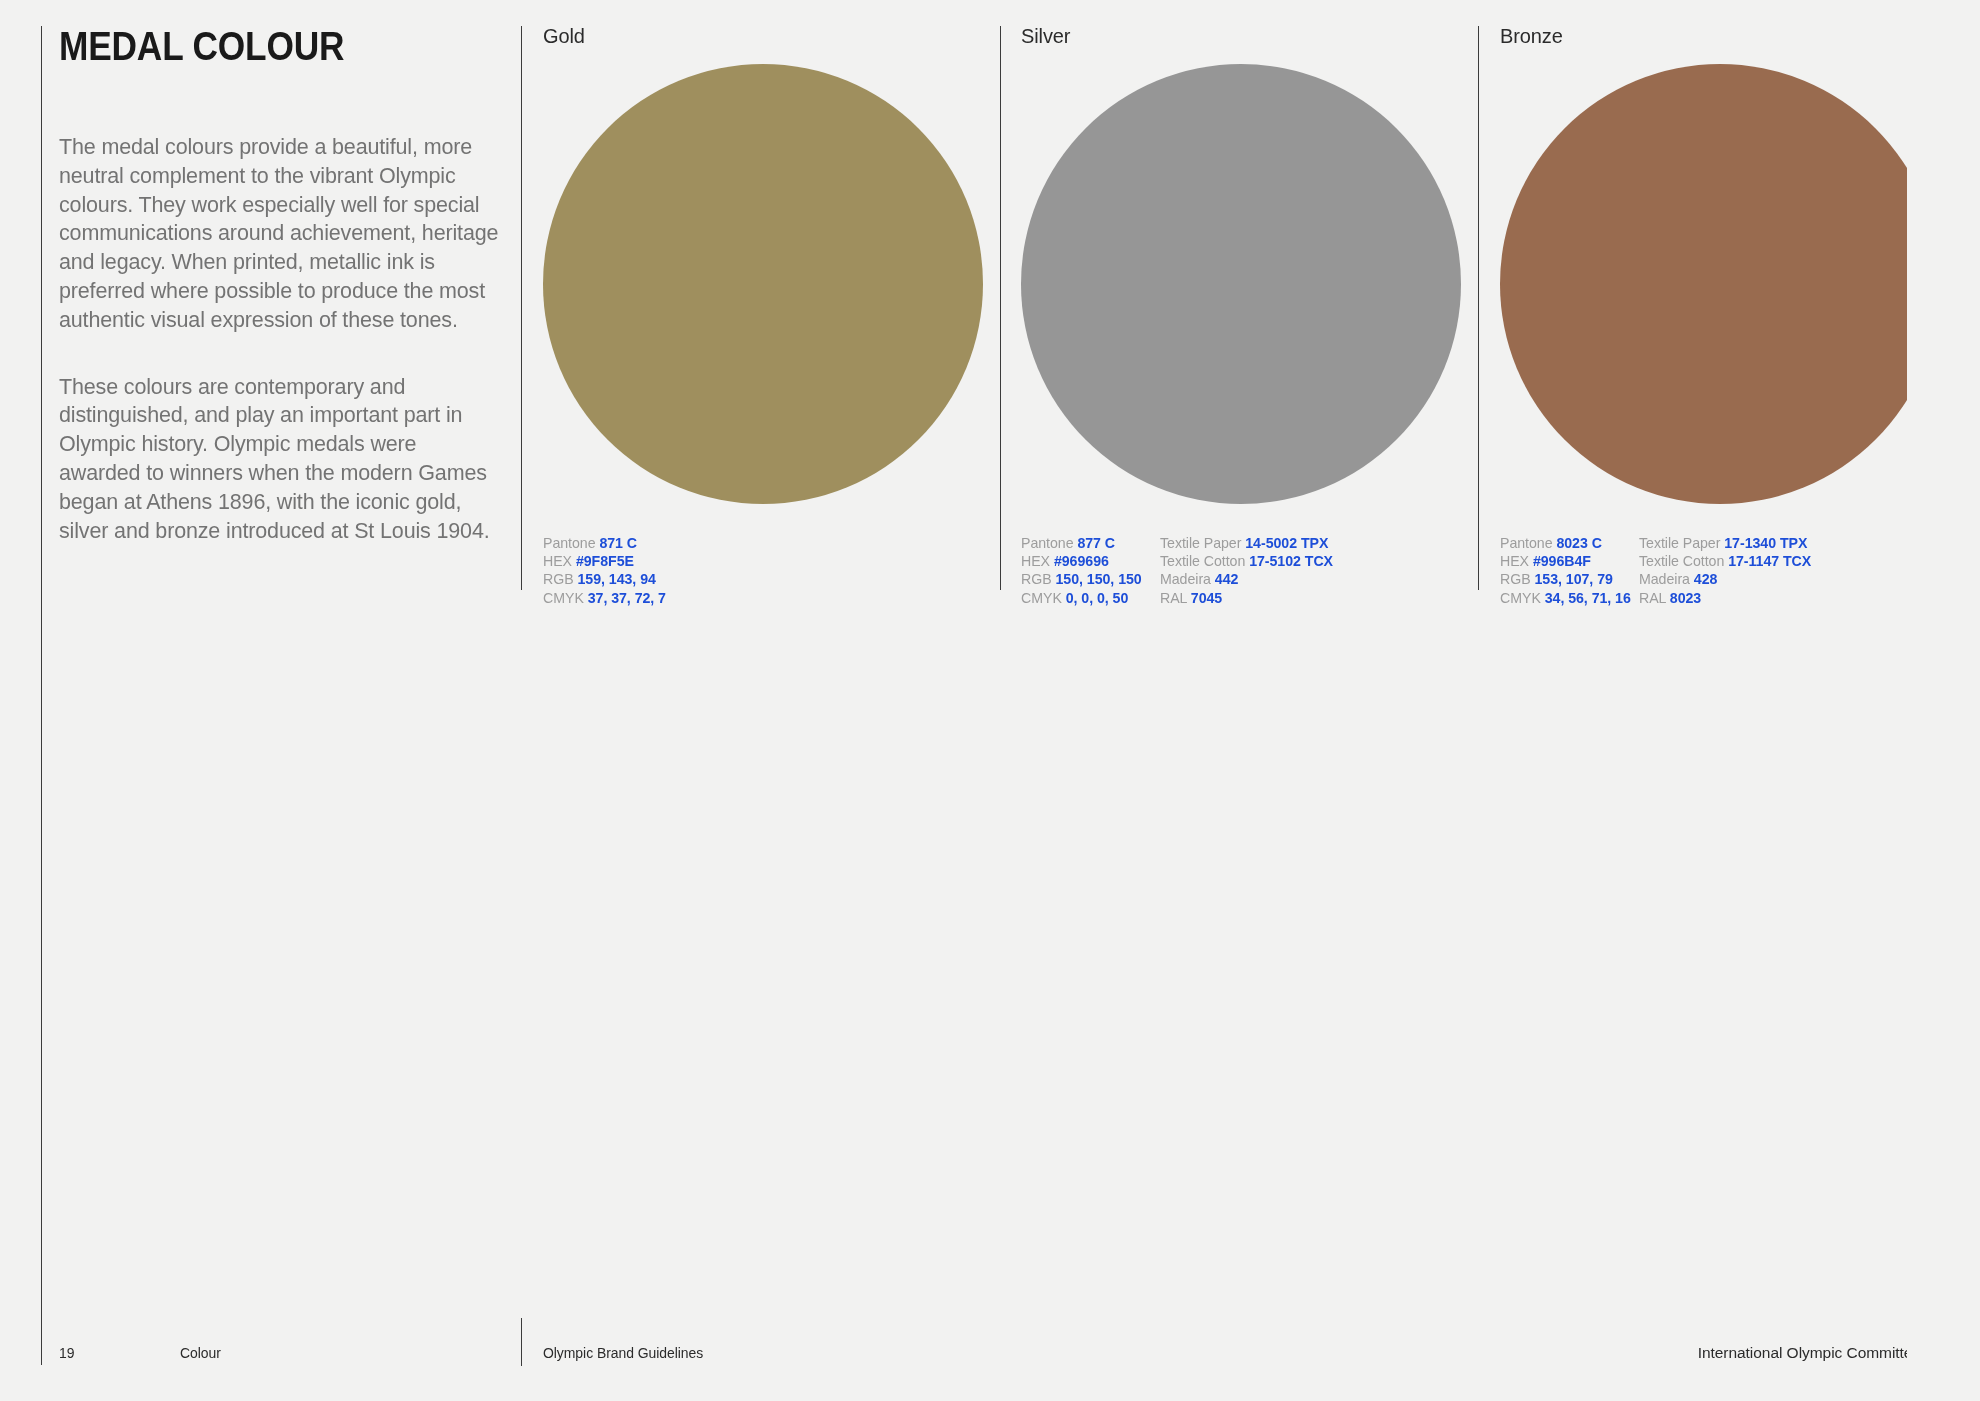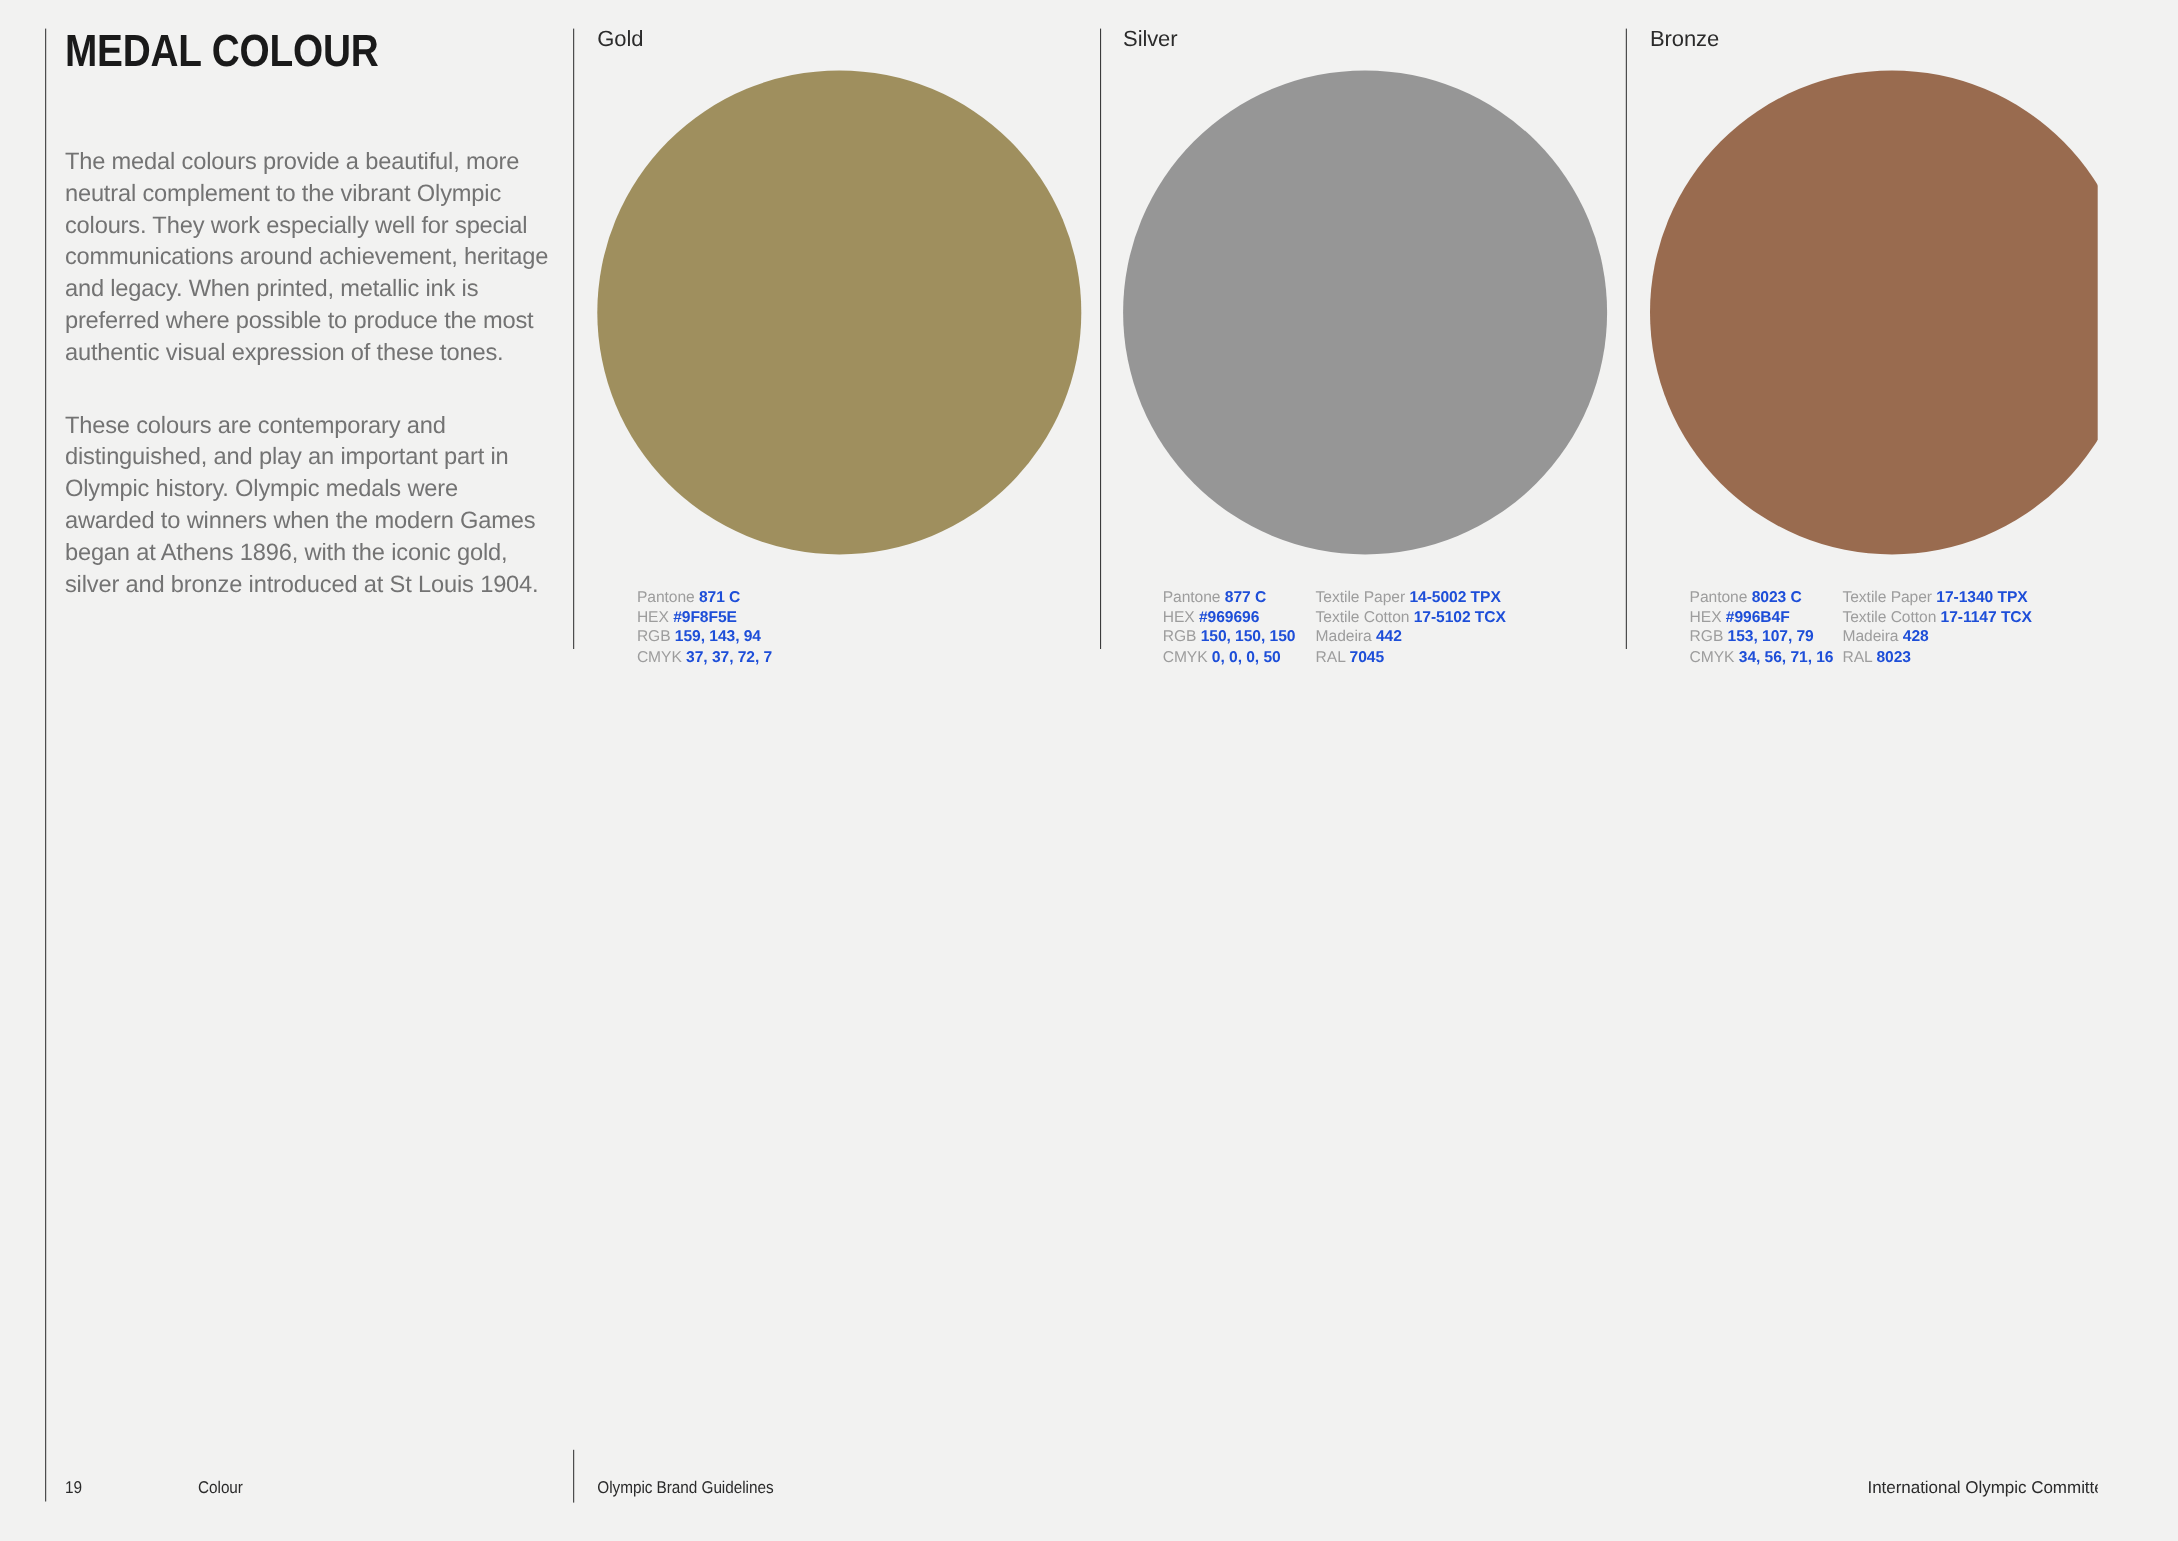--- a/index.html
+++ b/index.html
@@ -71,21 +71,21 @@
     margin-top:30px;
     display:flex;
     gap:0;
     font-size:14.2px;
     line-height:18.2px;
     letter-spacing:-0.05px;
     white-space:nowrap;
   }
   .spec-group { width:139px; }
   .spec-group.wide { width:auto; }
-  .spec-row .lbl { color:#9d9d9d;margin-left:36px; }
+  .spec-row .lbl { color:#9d9d9d; }
   .spec-row .val { color:#1d4ed8; font-weight:700; }
 
   
   .footer { position:absolute; left:0; top:1345px; width:1980px; height:24px; }
   .footer span {
     position:absolute;
     font-size:15.5px;
     color:#2b2b2b;
     letter-spacing:-0.05px;
     line-height:1;

